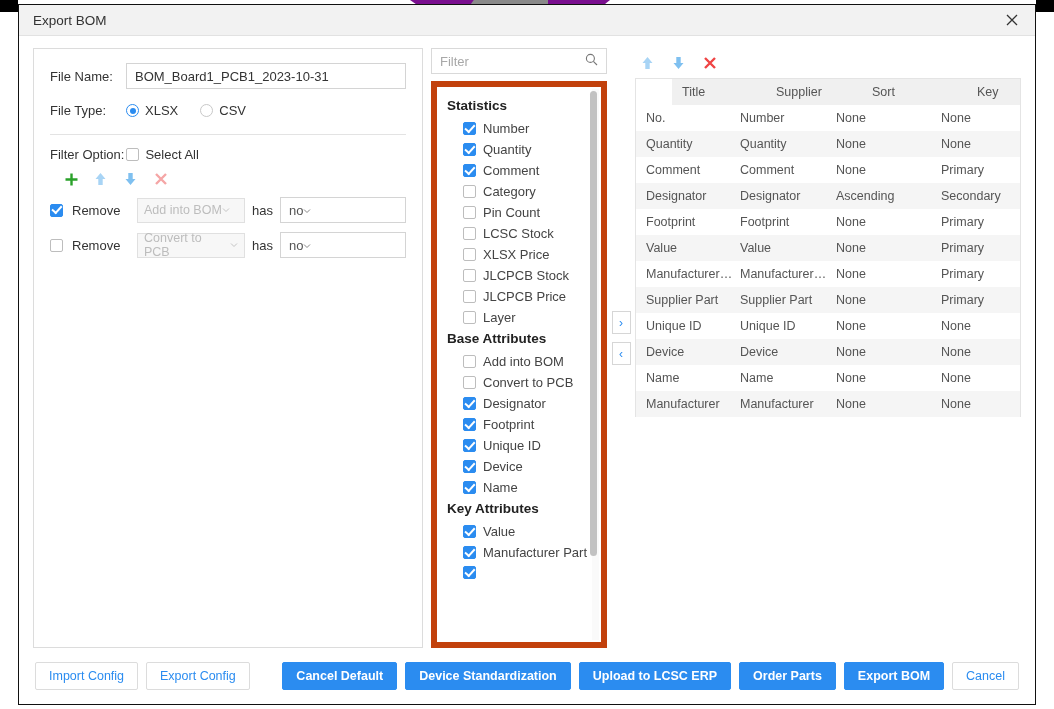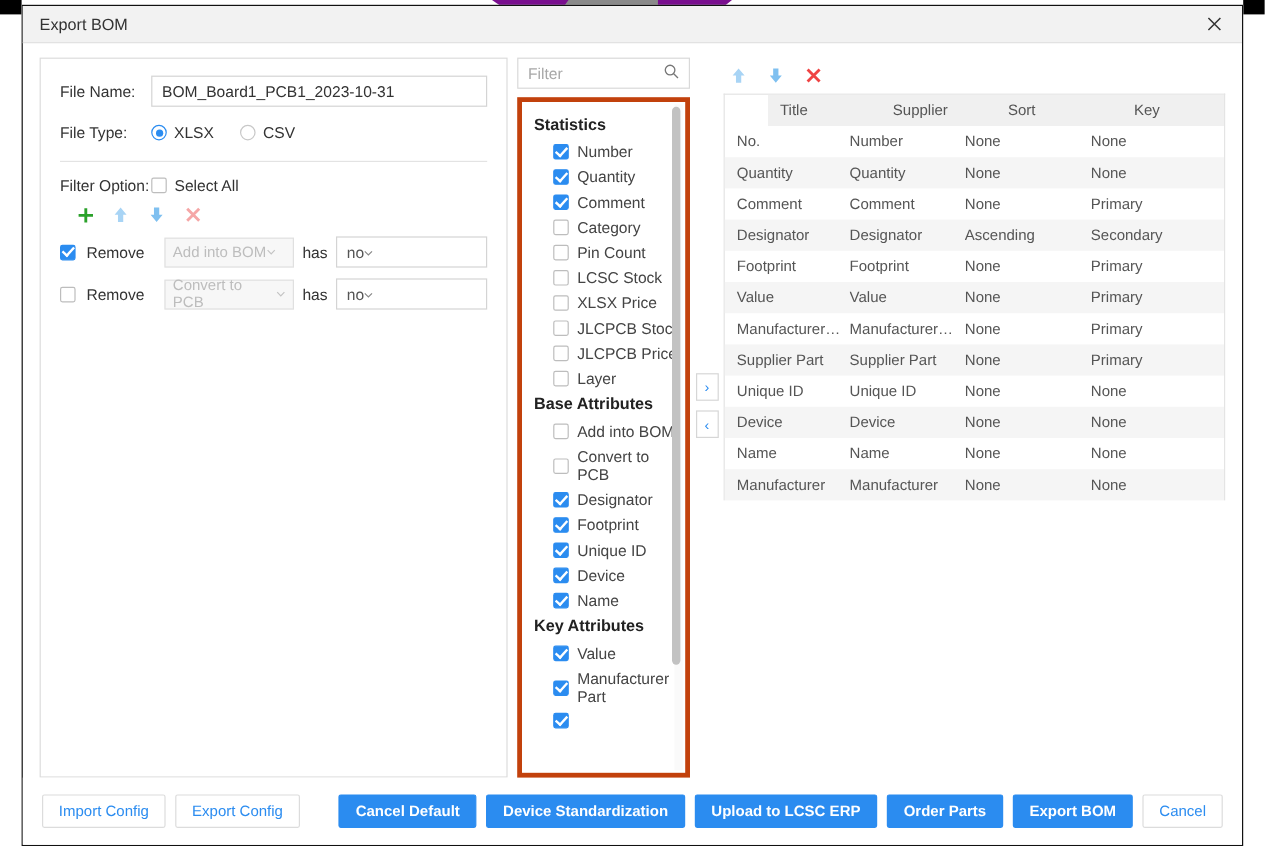--- a/index.html
+++ b/index.html
@@ -104,30 +104,30 @@
     display:flex; align-items:center; padding:0 6px; font-size:12.5px; position:relative;
   }
   .sel-en {
     width:126px; height:25px; border:1px solid #d4d4d4; background:#fff; color:#555;
     display:flex; align-items:center; padding:12px 8px; font-size:13px; position:relative;
   }
   .has { font-size:13px; color:#333; }
 
   
   .midpanel {
-    width:144px; flex:none; margin-left:8px;
+    width:176px; flex:none; margin-left:8px;
     display:flex; flex-direction:column;
   }
   .filterbar {
     height:26px; border:1px solid #d9d9d9; background:#fff;
     display:flex; align-items:center; padding:0 8px; margin-bottom:7px; flex:none;
   }
   .filterbar .ph { flex:1; color:#a8a8a8; font-size:13px; }
   .attrlist {
-    flex:1; border:4px solid #c2410c; background:#fff;
+    flex:1; border:6px solid #c2410c; background:#fff;
     position:relative; overflow:hidden; padding:8px 0 0 0;
   }
   .grp-title { font-weight:bold; font-size:13.5px; color:#222; padding:3px 0 5px 10px; }
   .attr-item { display:flex; align-items:center; gap:7px; padding:3px 0 3px 26px; font-size:13px; color:#444; cursor:pointer; }
   .attr-item .cbox { flex:none; }
   .sbar-track { position:absolute; right:2px; top:2px; width:7px; bottom:2px; background:#fafafa; }
   .sbar-thumb { position:absolute; right:2px; top:2px; width:7px; height:465px; background:#c2c2c2; border-radius:4px; }
 
   
   .transfer { width:28px; flex:none; display:flex; flex-direction:column; justify-content:center;

